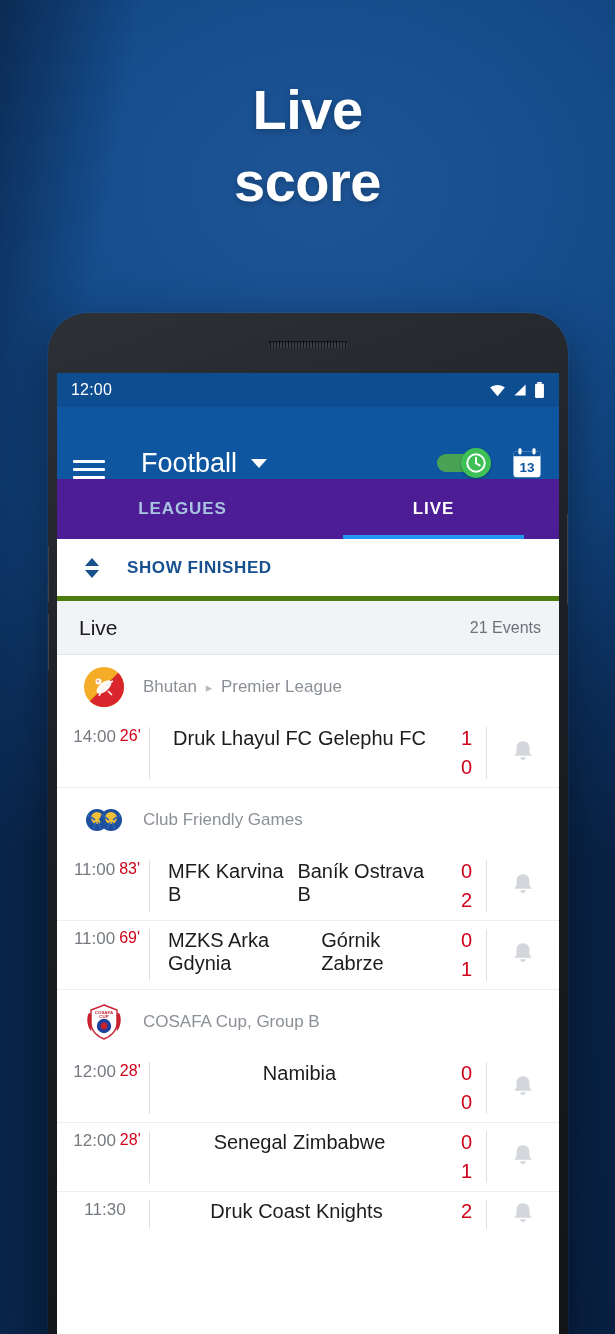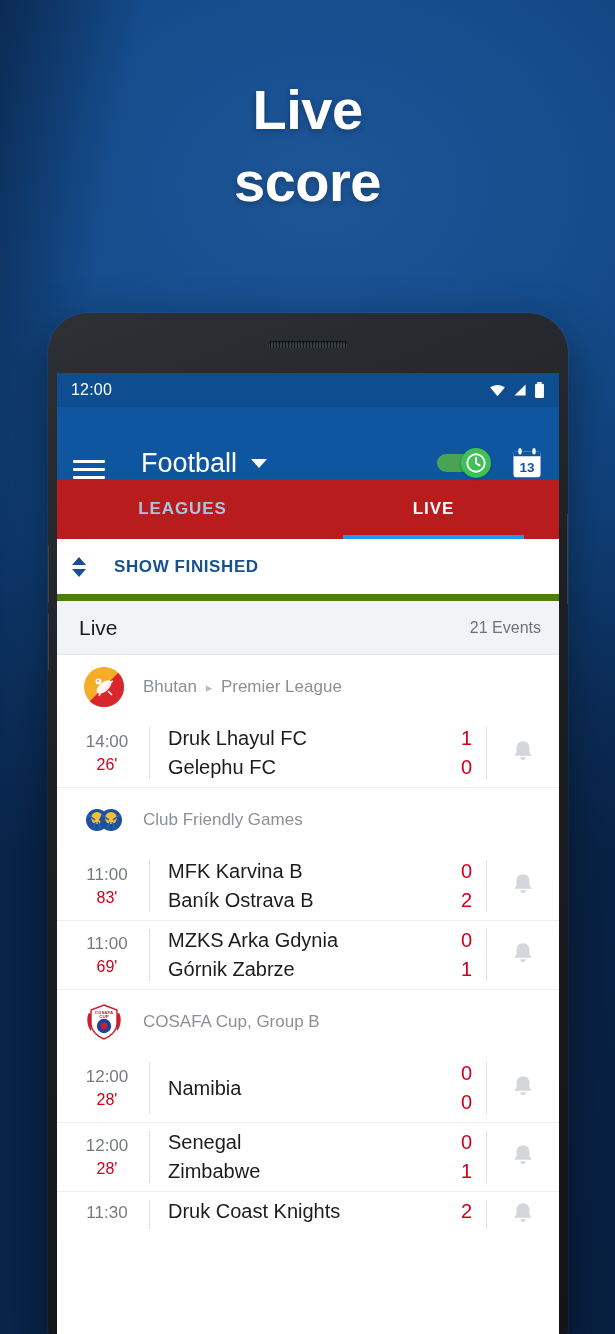--- a/index.html
+++ b/index.html
@@ -96,37 +96,37 @@
   }
   .toggle-knob {
     position: absolute; right: 0; top: 0; width: 30px; height: 30px; margin-top:-2px;
     border-radius: 50%; background: #3fc057;
     display: flex; align-items: center; justify-content: center;
     box-shadow: 0 1px 3px rgba(0,0,0,.3);
   }
   .cal-icon { width: 32px; height: 32px; position: relative; cursor: pointer; }
 
   
-  .tabs { height: 60px; background: #b91c1c; display: flex; align-items: stretch; }
+  .tabs { height: 60px; background: #4c1d95; display: flex; align-items: stretch; }
   .tab {
     flex: 1; display: flex; align-items: center; justify-content: center;
     color: #a8c4e0; font-size: 17px; font-weight: bold; letter-spacing: .9px;
     position: relative; cursor: pointer;
   }
   .tab.active { color: #ffffff; }
   .tab.active::after {
     content: ''; position: absolute; left: 14%; right: 14%; bottom: 0;
     height: 4px; background: #2196f3;
   }
 
   
   .showfinished {
     height: 62px; background: #fff; display: flex; align-items: center;
-    padding-left: 15px; gap: 28px; cursor: pointer;
-    border-bottom: 7px solid #4d7c0f;
+    padding-left: 28px; gap: 28px; cursor: pointer;
+    border-bottom: 5px solid #4d7c0f;
   }
   .updown { display: flex; flex-direction: column; align-items: center; gap: 4px; }
   .chev-up { width:0;height:0;border-left:7px solid transparent;border-right:7px solid transparent;border-bottom:8px solid #17508f; }
   .chev-dn { width:0;height:0;border-left:7px solid transparent;border-right:7px solid transparent;border-top:8px solid #17508f; }
   .sf-label { color: #17508f; font-size: 17px; font-weight: bold; letter-spacing: .6px; }
 
   
   .sec-header {
     height: 54px; background: #f1f3f6; display: flex; align-items: center;
     padding: 0 18px 0 22px; border-bottom: 1px solid #e2e5e9;
@@ -143,28 +143,28 @@
   .league-name { font-size: 17px; color: #8b9096; }
   .league-name .sep { color: #b6bbc0; margin: 0 4px; font-size: 13px; }
 
   
   .match-row {
     display: flex; align-items: stretch; background: #fff; cursor: pointer;
     padding: 8px 0 8px 0;
   }
   .m-time {
     width: 92px; flex: none; text-align: center;
-    display: flex; flex-direction: column; justify-content: center; gap: 4px;
+    display: flex; flex-direction: row; justify-content: center; gap: 4px;
     padding-left: 8px;
   }
   .m-start { font-size: 17px; color: #757a80; }
   .m-min { font-size: 16px; color: #d0021b; }
   .m-teams {
     flex: 1; border-left: 1px solid #dcdfe3; padding-left: 18px;
-    display: flex; flex-direction: column; justify-content: center; gap: 6px;
+    display: flex; flex-direction: row; justify-content: center; gap: 6px;
   }
   .m-team { font-size: 20px; color: #1c1c1c; }
   .m-scores {
     width: 56px; flex: none; border-right: 1px solid #dcdfe3;
     display: flex; flex-direction: column; justify-content: center; gap: 6px;
     text-align: right; padding-right: 14px;
   }
   .m-score { font-size: 20px; color: #d0021b; }
   .m-bell { width: 72px; flex: none; display: flex; align-items: center; justify-content: center; }
 

